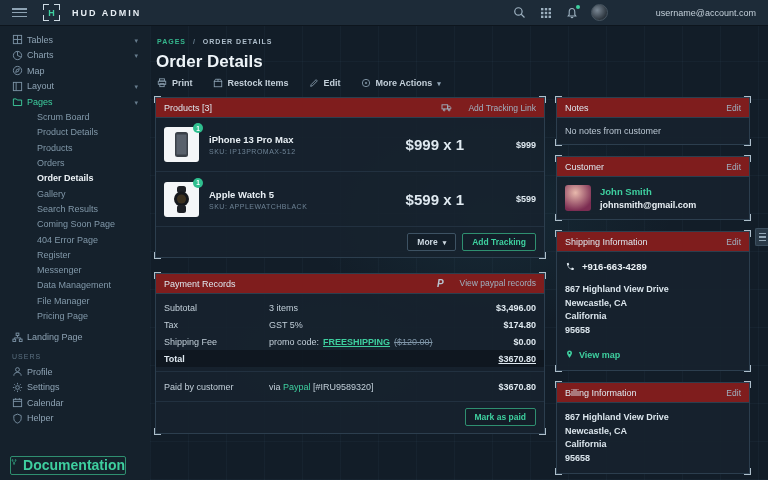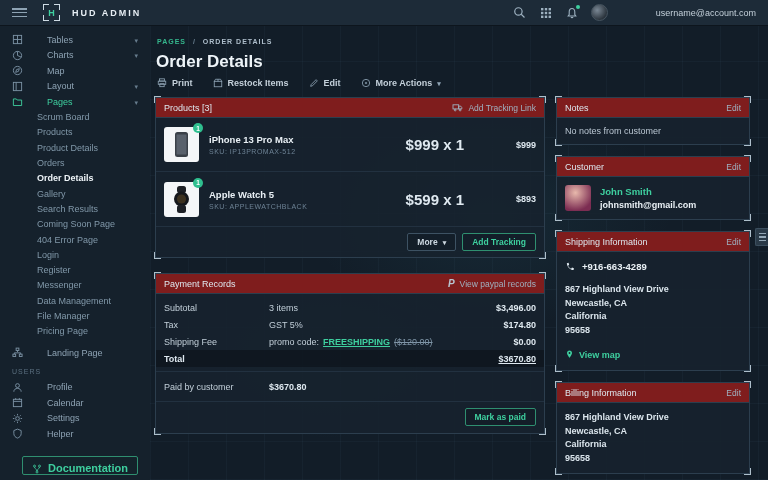--- a/index.html
+++ b/index.html
@@ -32,33 +32,33 @@
   .tb-icon{ width:14px; height:14px; position:relative; cursor:pointer; display:flex; align-items:center; justify-content:center;}
   .tb-icon svg{ stroke:#9db1c0; fill:none; stroke-width:1.1;}
   .tb-icon .dot{ position:absolute; top:-1px; right:-1px; width:4px; height:4px; border-radius:50%; background:#3ecf9f;}
   .avatar{ width:17px; height:17px; border-radius:50%; background:radial-gradient(circle at 35% 35%, #7a8794, #2b343d 70%); border:1px solid #45535f; cursor:pointer;}
   .tb-email{ font-size:9px; color:#c4d0da;padding-left:36px;}
   
   .sidebar{
     position:absolute; top:26px; left:0; width:150px; bottom:0;
     background:#15212c; padding-top:6px; font-size:9px; color:#8ea3b4; z-index:5;
   }
-  .s-item{ display:flex; align-items:center; height:15.5px; padding:0 12px; gap:24px; cursor:pointer;}
+  .s-item{ display:flex; align-items:center; height:15.5px; padding:0 12px; gap:4px; cursor:pointer;}
   .s-item svg{ stroke:#7c93a5; fill:none; stroke-width:1; width:11px; height:11px; flex:none;}
   .s-item .lbl{ flex:1; }
   .s-item .chev::before{ content:"▾"; font-size:7px; color:#677d8e;}
   .s-item.accent, .s-item.accent .lbl{ color:#3ecf9f;}
   .s-item.accent svg{ stroke:#3ecf9f;}
   .s-sub{ display:flex; align-items:center; height:15.3px; padding:0 12px 0 37px; cursor:pointer; color:#8198a9;}
   .s-sub.active{ color:#eef4f8; font-weight:bold;}
   .s-label{ font-size:7px; letter-spacing:1px; text-transform:uppercase; color:#5b7080; padding:8px 12px 4px;}
   .doc-btn{
-    position:absolute; left:22px; bottom:5px; width:116px; height:19px;
+    position:absolute; left:10px; bottom:5px; width:116px; height:19px;
     border:1px solid #2f8f70; border-radius:2px; color:#3ecf9f;
-    font-size:11px; font-weight:bold; display:flex; align-items:flex-end; justify-content:center; gap:6px; cursor:pointer;
+    font-size:14px; font-weight:bold; display:flex; align-items:flex-start; justify-content:center; gap:6px; cursor:pointer;
     background:rgba(20,40,40,.2);
   }
   .doc-btn svg{ stroke:#3ecf9f; fill:none; stroke-width:1; width:10px; height:10px;}
   
   .main{
     position:absolute; top:26px; left:150px; right:0; bottom:0;
     padding:8px 6px 0 5px; overflow:hidden;
   }
   .main::before{
     content:""; position:absolute; inset:0; pointer-events:none;
@@ -87,21 +87,21 @@
   }
   .panel::before{ top:-2px; left:-2px; border-top-width:1px; border-left-width:1px;}
   .panel::after{ top:-2px; right:-2px; border-top-width:1px; border-right-width:1px;}
   .panel .pc::before{ bottom:-2px; left:-2px; border-bottom-width:1px; border-left-width:1px;}
   .panel .pc::after{ bottom:-2px; right:-2px; border-bottom-width:1px; border-right-width:1px;}
   .panel-h{
     height:20px; display:flex; align-items:center; justify-content:space-between;
     background:#7f1d1d; border-bottom:1px solid #2c3e4e; padding:0 8px;
   }
   .panel-h .ttl{ font-size:9px; color:#dde7ee;}
-  .panel-h .act{ display:flex; align-items:center; gap:5px; font-size:8.5px; color:#9fb2c1; cursor:pointer;}
+  .panel-h .act{ display:flex; gap:16px; font-size:8.5px; color:#9fb2c1; cursor:pointer;}
   .panel-h .act svg{ stroke:#9fb2c1; fill:none; stroke-width:1; width:11px; height:9px;}
   
   .prod{ display:flex; align-items:center; height:54px; padding:0 8px; border-bottom:1px solid #223140;}
   .thumb{ position:relative; width:35px; height:35px; background:#f4f6f8; border-radius:3px; flex:none; display:flex; align-items:center; justify-content:center;}
   .thumb .badge{
     position:absolute; top:-4px; right:-4px; width:10px; height:10px; border-radius:50%;
     background:#2fbf8f; color:#fff; font-size:6.5px; font-weight:bold; display:flex; align-items:center; justify-content:center;
   }
   .pinfo{ flex:1; padding-left:10px;}
   .pname{ font-size:9.5px; font-weight:bold; color:#e9f0f5;}
@@ -233,29 +233,28 @@
   </div>
   <div class="s-item accent">
     <svg viewBox="0 0 12 12">
         <path d="M1.5 3.2 h3.2 l1 1.2 h4.8 v6 h-9 z"></path>
       </svg>
     <span class="lbl">Pages</span>
       <span class="chev"></span>
   </div>
 
   <div class="s-sub">Scrum Board</div>
+  <div class="s-sub">Product Details</div>
   <div class="s-sub">Products</div>
-  <div class="s-sub">Product Details</div>
   <div class="s-sub">Orders</div>
   <div class="s-sub active">Order Details</div>
   <div class="s-sub">Gallery</div>
   <div class="s-sub">Search Results</div>
   <div class="s-sub">Coming Soon Page</div>
   <div class="s-sub">404 Error Page</div>
-  <div class="s-sub">Login</div>
   <div class="s-sub">Register</div>
   <div class="s-sub">Messenger</div>
   <div class="s-sub">Data Management</div>
   <div class="s-sub">File Manager</div>
   <div class="s-sub">Pricing Page</div>
 
   <div class="s-item" style="margin-top:6px">
     <svg viewBox="0 0 12 12">
         <rect x="4.5" y="1.2" width="3" height="2.6"></rect>
         <rect x="1" y="7.8" width="3" height="2.6"></rect>
@@ -269,33 +268,33 @@
 
   <div class="s-item">
     <svg viewBox="0 0 12 12">
         <circle cx="6" cy="3.9" r="2.1"></circle>
         <path d="M2 10.6 C2 8.2 3.8 7 6 7 S10 8.2 10 10.6"></path>
       </svg>
     <span class="lbl">Profile</span>
   </div>
   <div class="s-item">
     <svg viewBox="0 0 12 12">
+        <circle cx="6" cy="6" r="2"></circle>
+        <path d="M6 1v1.6 M6 9.4V11 M1 6h1.6 M9.4 6H11 M2.5 2.5l1.1 1.1 M8.4 8.4l1.1 1.1 M9.5 2.5 8.4 3.6 M3.6 8.4 2.5 9.5"></path>
+      </svg>
+    <span class="lbl">Settings</span>
+  </div>
+  <div class="s-item">
+    <svg viewBox="0 0 12 12">
         <rect x="1.5" y="2.5" width="9" height="8"></rect>
         <line x1="1.5" y1="4.8" x2="10.5" y2="4.8"></line>
         <line x1="4" y1="1.2" x2="4" y2="3"></line>
         <line x1="8" y1="1.2" x2="8" y2="3"></line>
       </svg>
     <span class="lbl">Calendar</span>
-  </div>
-  <div class="s-item">
-    <svg viewBox="0 0 12 12">
-        <circle cx="6" cy="6" r="2"></circle>
-        <path d="M6 1v1.6 M6 9.4V11 M1 6h1.6 M9.4 6H11 M2.5 2.5l1.1 1.1 M8.4 8.4l1.1 1.1 M9.5 2.5 8.4 3.6 M3.6 8.4 2.5 9.5"></path>
-      </svg>
-    <span class="lbl">Settings</span>
   </div>
   <div class="s-item">
     <svg viewBox="0 0 12 12">
         <path d="M6 1.2 L10 2.8 V6 C10 8.8 8 10.3 6 11 C4 10.3 2 8.8 2 6 V2.8 Z"></path>
       </svg>
     <span class="lbl">Helper</span>
   </div>
 
   <div class="doc-btn">
     <svg viewBox="0 0 12 12">
@@ -392,21 +391,21 @@
                 <circle cx="17.5" cy="17" r="4.6" fill="#3c3120"></circle>
                 <rect x="13" y="23" width="9" height="8" rx="2.5" fill="#1d2026"></rect>
               </svg>
             <span class="badge">1</span>
           </div>
           <div class="pinfo">
             <div class="pname">Apple Watch 5</div>
             <div class="psku">SKU: APPLEWATCHBLACK</div>
           </div>
           <div class="pqty">$599 x 1</div>
-          <div class="ptot">$893</div>
+          <div class="ptot">$599</div>
         </div>
 
         <div class="prod-foot" style="border-top:1px solid #223140">
           <div class="btn">
             <span>More</span>
               <span class="chev"></span>
           </div>
           <div class="btn accent">
             <span>Add Tracking</span>
           </div>
@@ -441,20 +440,25 @@
           </div>
           <div class="pay-row total">
             <span class="pl">Total</span>
             <span class="pd"></span>
             <span class="pa">$3670.80</span>
           </div>
         </div>
         <div class="paid-wrap">
           <div class="pay-row">
             <span class="pl">Paid by customer</span>
+            <span class="pd">
+              <span>via</span>
+              <span class="paylink">Paypal</span>
+              <span>[#IRU9589320]</span>
+            </span>
             <span class="pa">$3670.80</span>
           </div>
         </div>
         <div class="pay-foot">
           <div class="btn accent">
             <span>Mark as paid</span>
           </div>
         </div>
       </div>
     </div>

